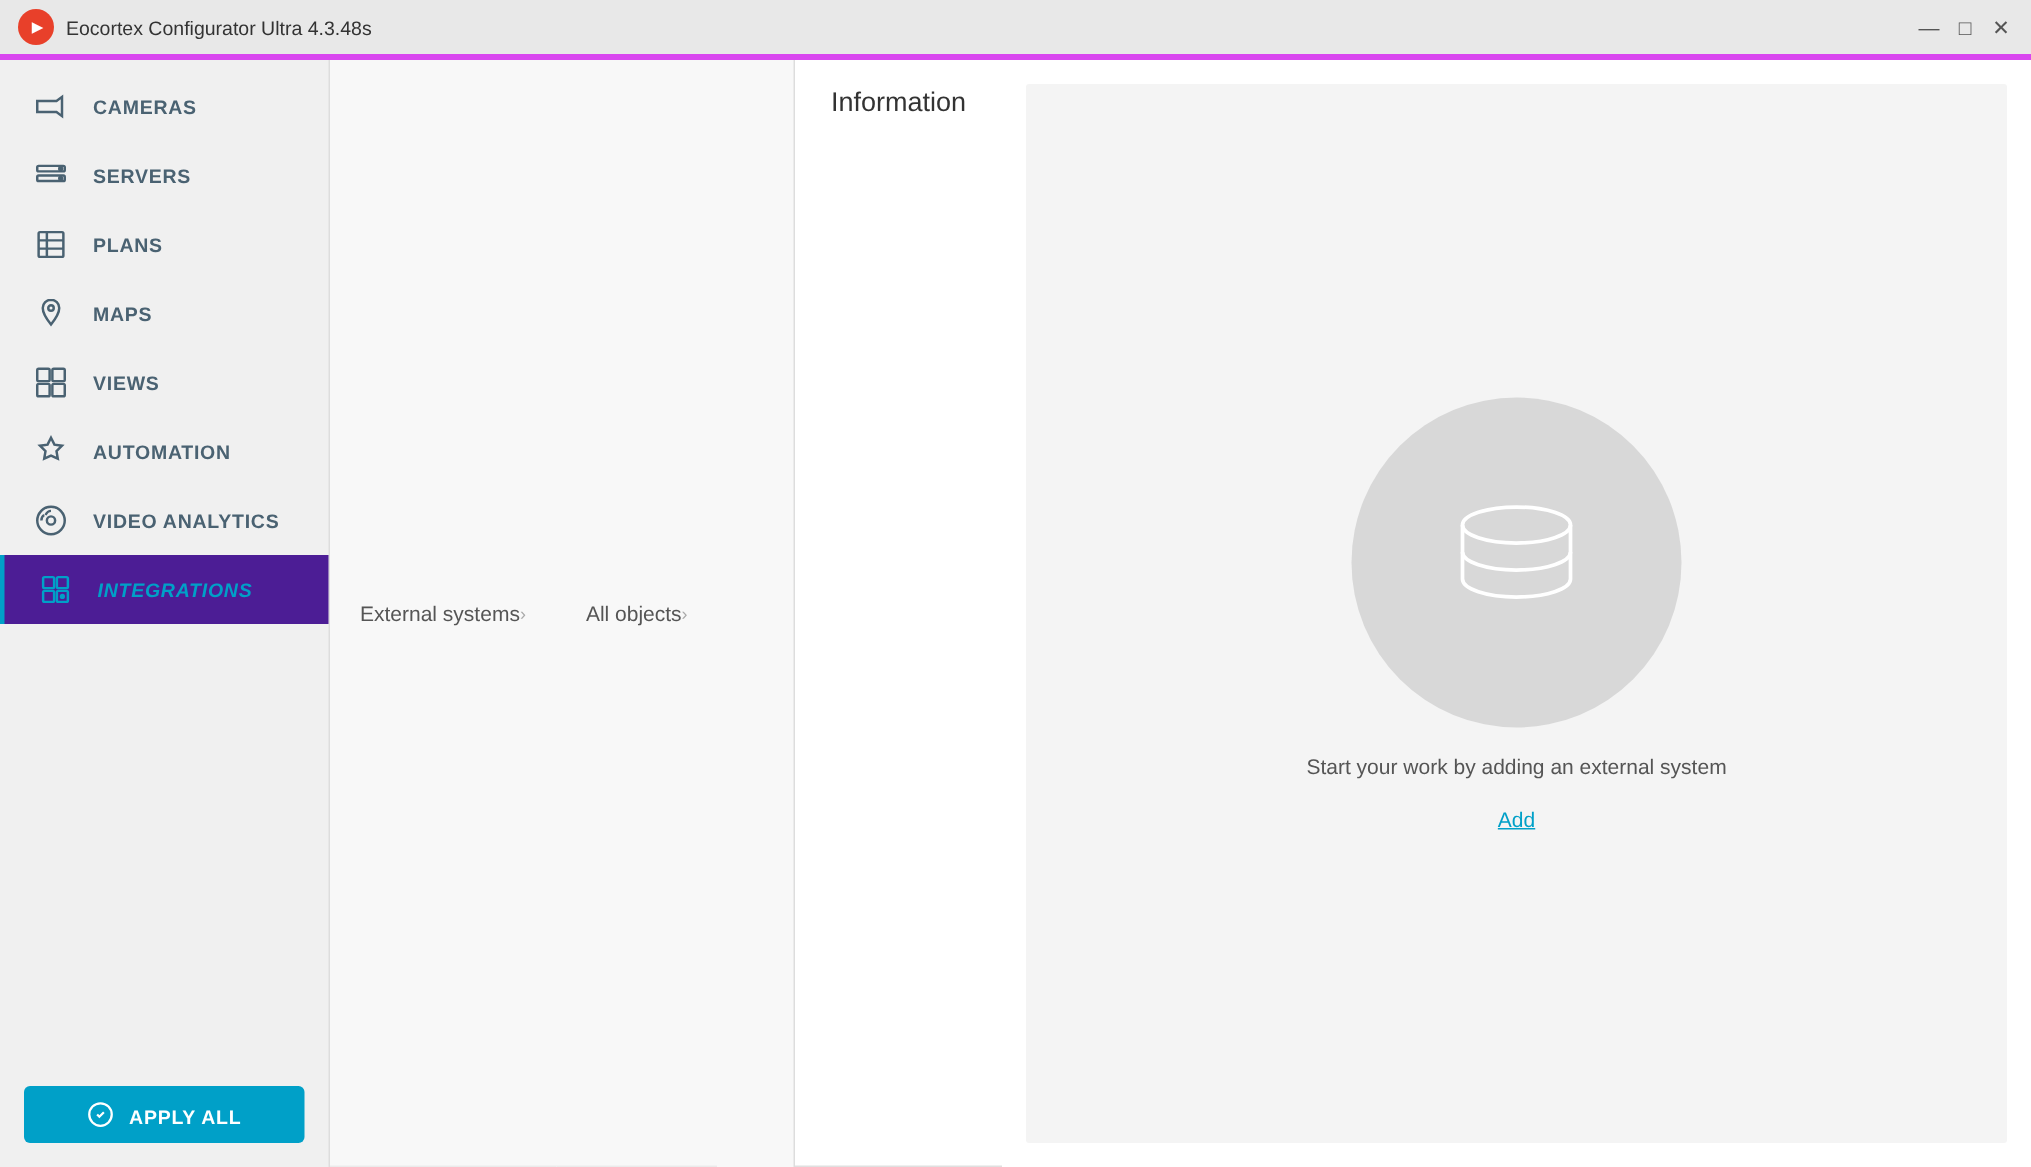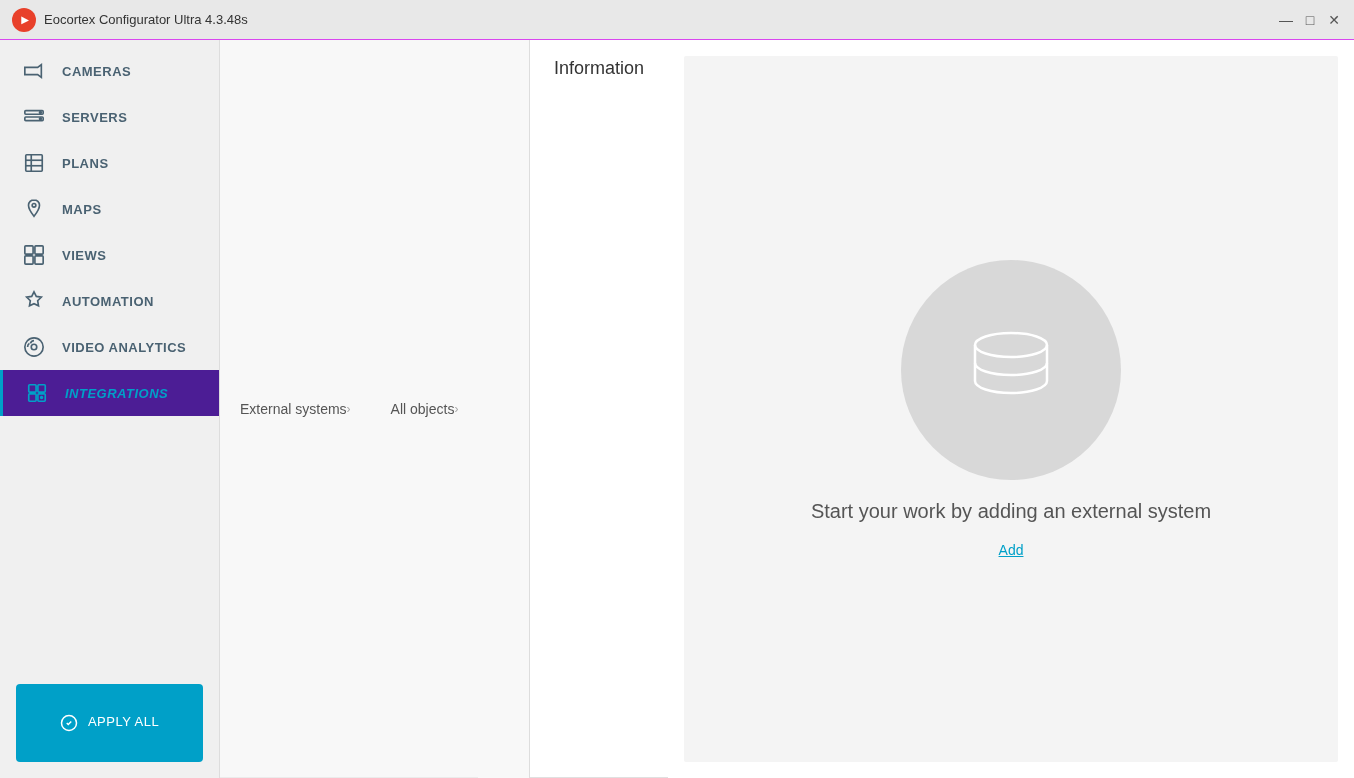--- a/index.html
+++ b/index.html
@@ -2,21 +2,21 @@
 <html><head>
   <meta charset="utf-8">
   <style>
     * { box-sizing: border-box; margin: 0; padding: 0; }
     body { font-family: 'Segoe UI', Arial, sans-serif; background: #e8e8e8; width: 1354px; height: 778px; overflow: hidden; }
 
     
     .titlebar {
       display: flex; align-items: center; justify-content: space-between;
       background: #e8e8e8; height: 40px; padding: 0 12px;
-      border-bottom: 1px solid #d946ef;
+      border-bottom: 4px solid #d946ef;
     }
     .titlebar-left { display: flex; align-items: center; gap: 8px; }
     .titlebar-logo {
       width: 24px; height: 24px; background: #e8402a; border-radius: 50%;
       display: flex; align-items: center; justify-content: center;
     }
     .titlebar-logo::after {
       content: '▶'; color: white; font-size: 10px; margin-left: 2px;
     }
     .titlebar-title { font-size: 13px; color: #333; font-weight: 400; }
@@ -42,23 +42,23 @@
       font-size: 13px; font-weight: 600; letter-spacing: 0.5px;
       text-transform: uppercase;
     }
     .nav-item.active { background: #4c1d95; color: #00a0c8; border-left: 3px solid #00a0c8; font-style: italic; }
     .nav-item.active .nav-icon { color: #00a0c8; }
     .nav-icon { width: 28px; display: flex; align-items: center; justify-content: center; flex-shrink: 0; }
     .nav-icon svg { width: 22px; height: 22px; }
     .sidebar-footer { padding: 16px; }
     .apply-all-btn {
       width: 100%; background: #00a0c8; color: white; border: none;
-      border-radius: 4px; padding: 30px; font-size: 13px; font-weight: 400;
+      border-radius: 4px; padding: 10px; font-size: 13px; font-weight: 700;
       letter-spacing: 0.5px; text-transform: uppercase; cursor: pointer;
-      display: flex; align-items: flex-start; justify-content: center; gap: 10px;
+      display: flex; align-items: flex-end; justify-content: center; gap: 10px;
     }
 
     
     .middle-panel {
       width: 310px; background: #f8f8f8; border-right: 1px solid #ddd;
       display: flex; flex-direction: row;
     }
     .menu-item {
       display: flex; align-items: center; justify-content: space-between;
       padding: 16px 20px; cursor: pointer; color: #555; font-size: 14px;
@@ -76,21 +76,21 @@
       flex: 1; display: flex; align-items: center; justify-content: center;
       background: #f4f4f4; margin: 16px; border-radius: 2px;
     }
     .empty-state {
       display: flex; flex-direction: column; align-items: center; gap: 16px;
     }
     .empty-circle {
       width: 220px; height: 220px; background: #d8d8d8; border-radius: 50%;
       display: flex; align-items: center; justify-content: center;
     }
-    .empty-state-text { text-align: left; color: #555; font-size: 20px; line-height: 1.5; }
+    .empty-state-text { text-align: left; color: #555; font-size: 14px; line-height: 1.5; }
     .empty-state-link { color: #00a0c8; text-decoration: underline; cursor: pointer; font-size: 14px; text-align: center; }
   </style>
 </head>
 <body>
 
 <div class="titlebar">
   <div class="titlebar-left">
     <div class="titlebar-logo"></div>
     <span class="titlebar-title">Eocortex Configurator Ultra 4.3.48s</span>
   </div>

